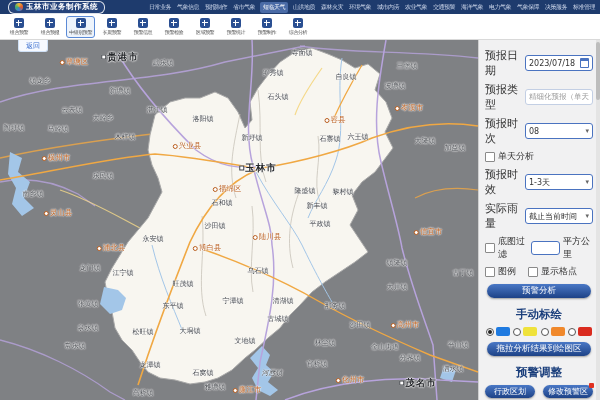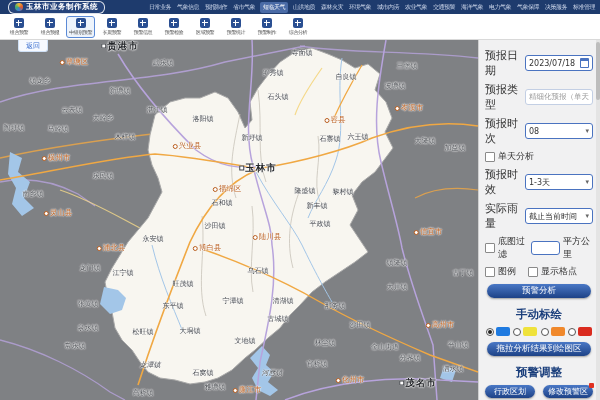--- a/index.html
+++ b/index.html
@@ -195,21 +195,21 @@
       <path d="M285,360 C330,342 390,336 440,340 L478,342" stroke="#b7a3dc" stroke-width="1.5" fill="none"></path>
       <path d="M478,86 C440,80 405,86 372,98 C345,110 300,122 262,128 C228,140 205,170 190,202 C175,240 160,280 148,315 L138,345" stroke="#f0a843" stroke-width="1.6" fill="none"></path>
       <path d="M255,128 C220,122 185,116 155,114 C110,118 60,130 0,140" stroke="#f0a843" stroke-width="1.4" fill="none"></path>
       <path d="M205,210 C245,224 285,242 320,262 C355,282 395,300 430,315 L478,332" stroke="#f0a843" stroke-width="1.4" fill="none"></path>
       <path d="M333,80 C342,60 352,42 362,25" stroke="#f0a843" stroke-width="1.3" fill="none"></path>
       <path d="M322,28 C310,45 300,60 295,75" stroke="#f5d98a" stroke-width="1.2" fill="none"></path>
     </svg>
     <div class="back-chip">返回</div>
     <div>
 
-        <div class="mlabel city" style="left: 120px; top: 6px;">
+        <div class="mlabel city" style="left: 120px; top: 17px;">
           <span class="marker"></span>
           <span>贵港市</span>
         </div>
 
         <div class="mlabel city" style="left: 258px; top: 128px;">
           <span class="marker"></span>
           <span>玉林市</span>
         </div>
 
         <div class="mlabel city" style="left: 418px; top: 343px;">
@@ -265,21 +265,21 @@
         <div class="mlabel county" style="left: 247px; top: 350px;">
           <span class="marker"></span>
           <span>廉江市</span>
         </div>
 
         <div class="mlabel county" style="left: 350px; top: 340px;">
           <span class="marker"></span>
           <span>化州市</span>
         </div>
 
-        <div class="mlabel county" style="left: 405px; top: 285px; margin-left: 35px;">
+        <div class="mlabel county" style="left: 405px; top: 285px;">
           <span class="marker"></span>
           <span>高州市</span>
         </div>
 
         <div class="mlabel county" style="left: 428px; top: 192px;">
           <span class="marker"></span>
           <span>信宜市</span>
         </div>
 
         <div class="mlabel county" style="left: 409px; top: 68px;">
@@ -500,21 +500,21 @@
         <div class="mlabel town" style="left: 75px; top: 306px;">
 
           <span>常乐镇</span>
         </div>
 
         <div class="mlabel town" style="left: 245px; top: 301px;">
 
           <span>文地镇</span>
         </div>
 
-        <div class="mlabel town" style="left: 150px; top: 325px; font-style: italic;">
+        <div class="mlabel town" style="left: 150px; top: 325px;">
 
           <span>龙潭镇</span>
         </div>
 
         <div class="mlabel town" style="left: 203px; top: 333px;">
 
           <span>石窝镇</span>
         </div>
 
         <div class="mlabel town" style="left: 215px; top: 347px;">

